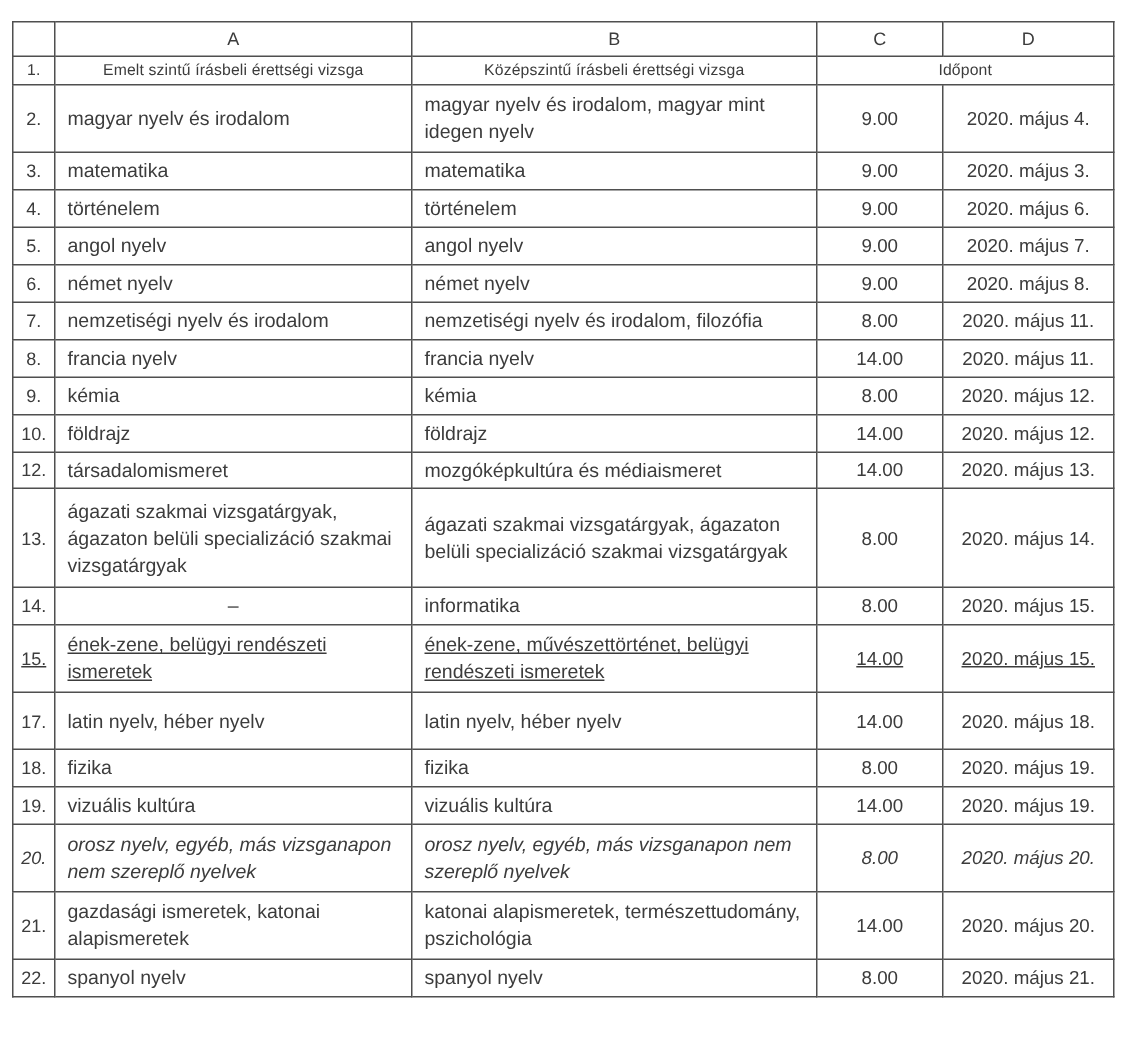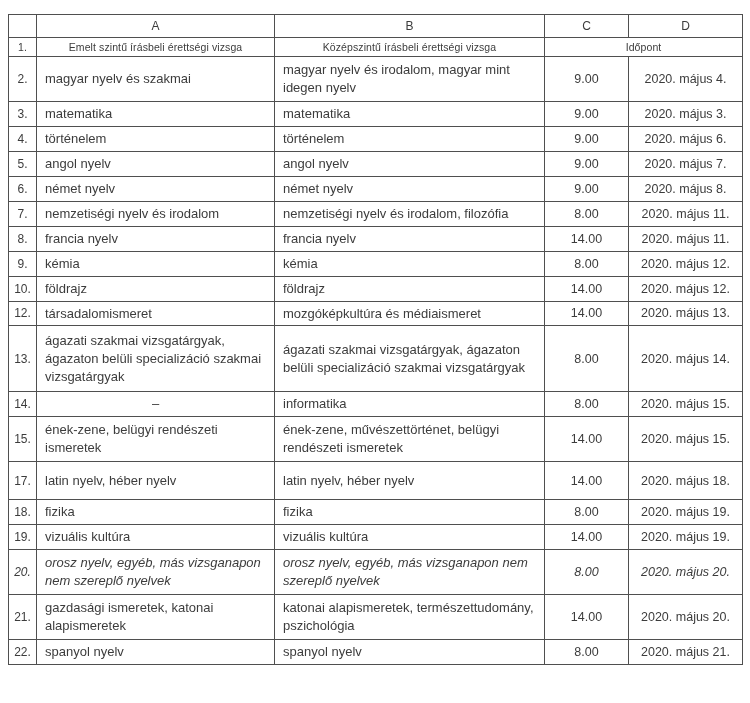--- a/index.html
+++ b/index.html
@@ -90,21 +90,21 @@
       <tr class="header-row">
         <td class="num">1.</td>
         <td>Emelt szintű írásbeli érettségi vizsga</td>
         <td>Középszintű írásbeli érettségi vizsga</td>
         <td colspan="2">Időpont</td>
       </tr>
     </thead>
     <tbody>
         <tr style="height: 45px;">
           <td class="num">2.</td>
-          <td class="subject">magyar nyelv és szakmai</td>
+          <td class="subject">magyar nyelv és irodalom</td>
           <td class="subject">magyar nyelv és irodalom, magyar mint idegen nyelv</td>
           <td class="time">9.00</td>
           <td class="date">2020. május 4.</td>
         </tr>
         <tr>
           <td class="num">3.</td>
           <td class="subject">matematika</td>
           <td class="subject">matematika</td>
           <td class="time">9.00</td>
           <td class="date">2020. május 3.</td>
@@ -172,21 +172,21 @@
           <td class="time">8.00</td>
           <td class="date">2020. május 14.</td>
         </tr>
         <tr>
           <td class="num">14.</td>
           <td class="subject center">–</td>
           <td class="subject">informatika</td>
           <td class="time">8.00</td>
           <td class="date">2020. május 15.</td>
         </tr>
-        <tr style="height: 45px;">
+        <tr style="height: 45px; text-decoration: underline;">
           <td class="num">15.</td>
           <td class="subject">ének-zene, belügyi rendészeti ismeretek</td>
           <td class="subject">ének-zene, művészettörténet, belügyi rendészeti ismeretek</td>
           <td class="time">14.00</td>
           <td class="date">2020. május 15.</td>
         </tr>
         <tr style="height: 38px;">
           <td class="num">17.</td>
           <td class="subject">latin nyelv, héber nyelv</td>
           <td class="subject">latin nyelv, héber nyelv</td>

